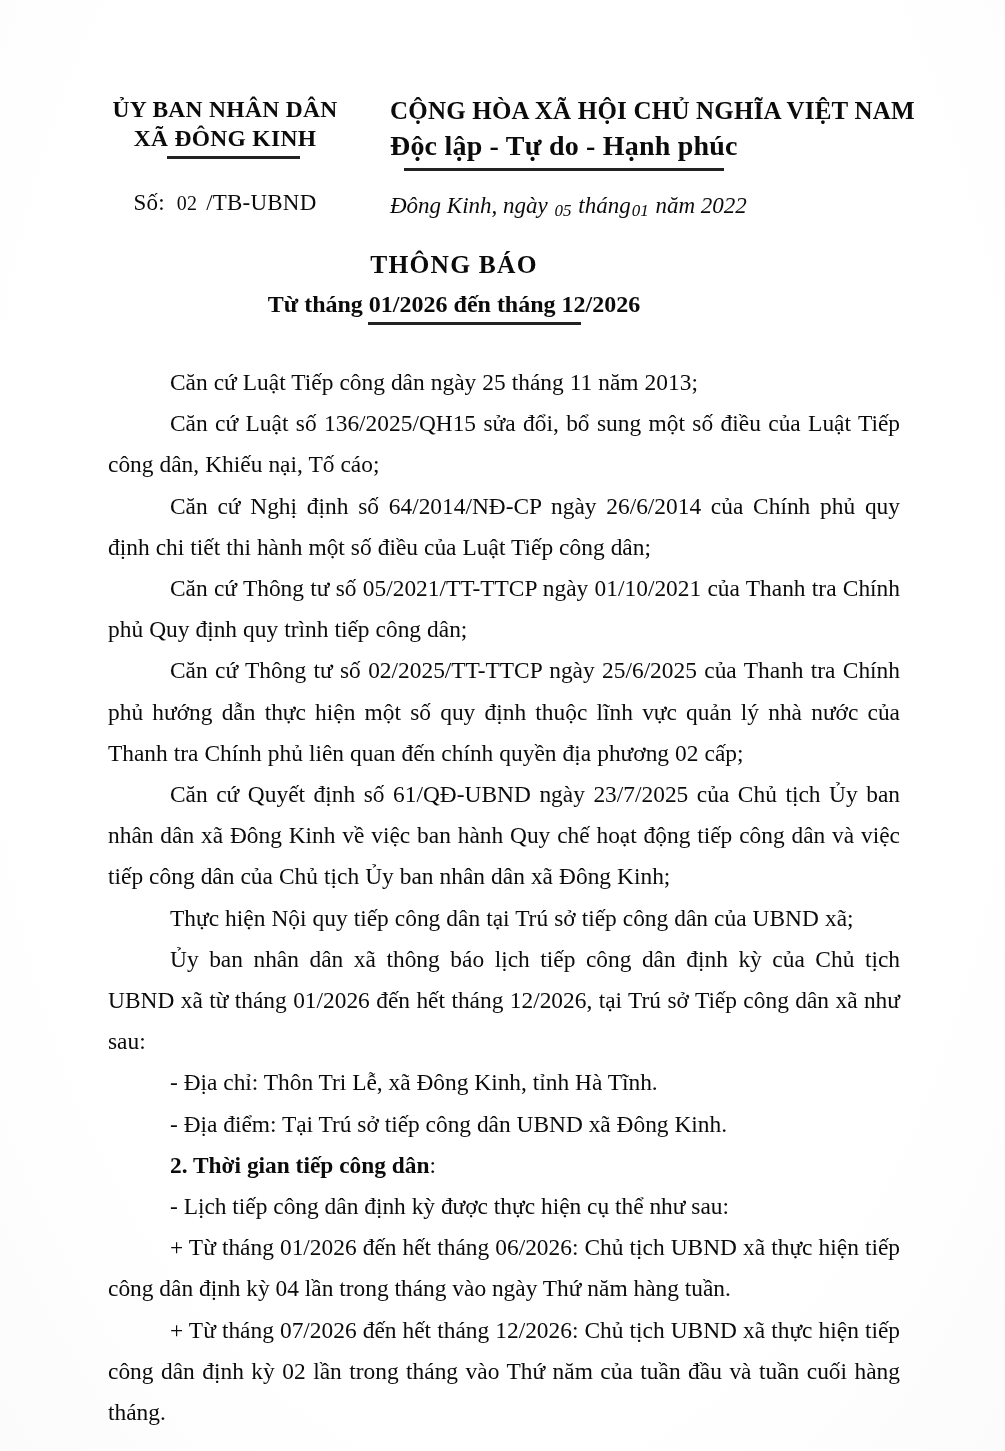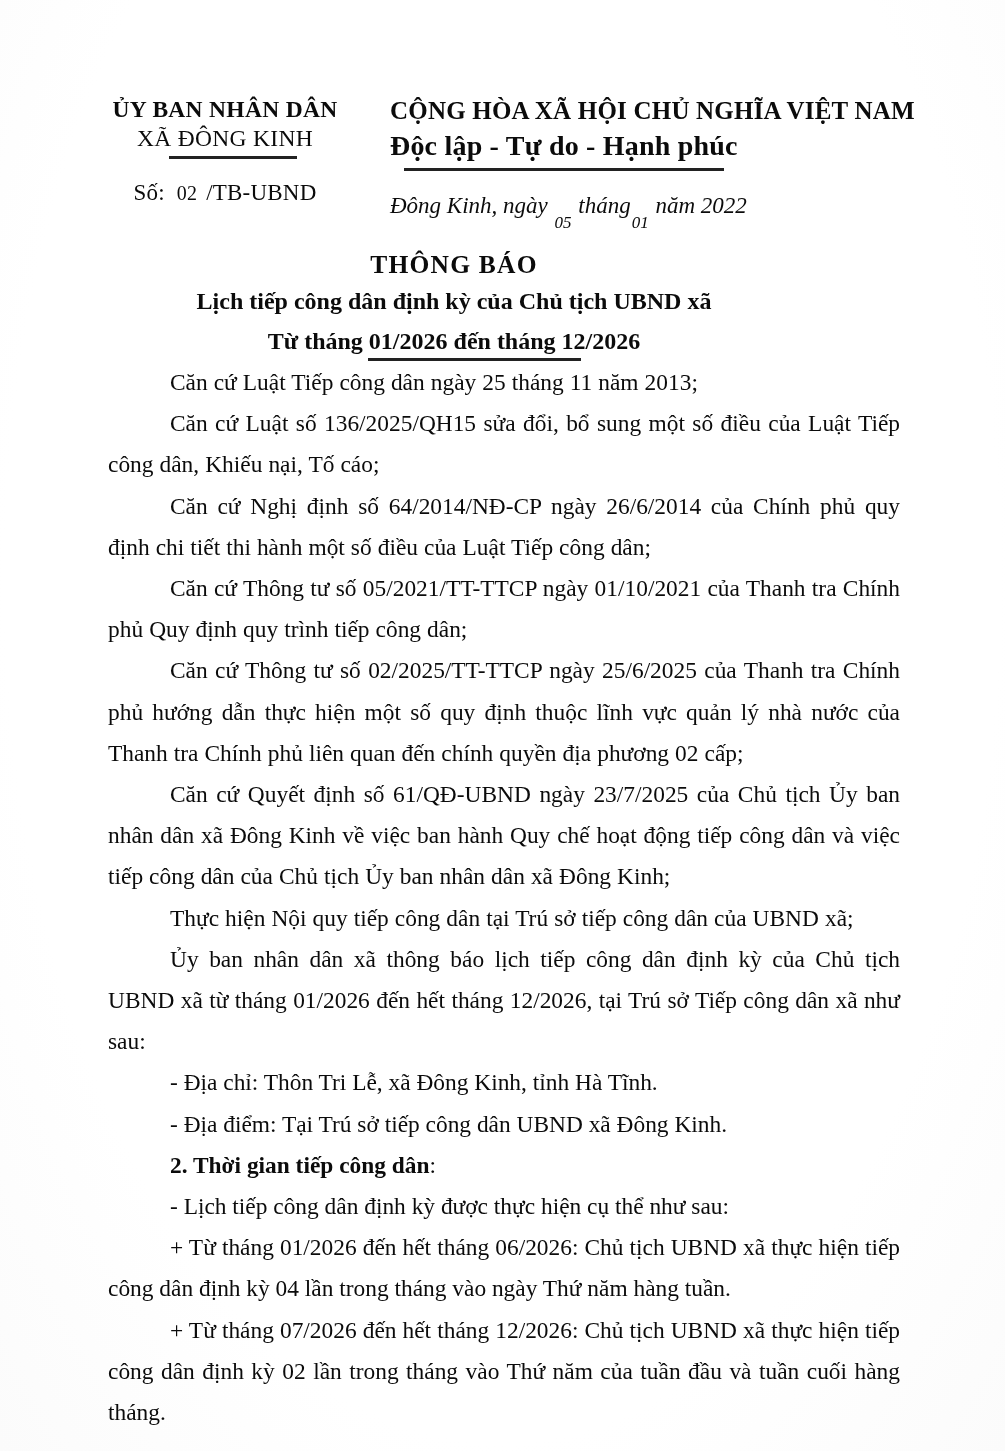--- a/index.html
+++ b/index.html
@@ -51,40 +51,40 @@
   }
   .org-line1 {
     font-size: 23.5px;
     font-weight: bold;
     letter-spacing: 0.3px;
     line-height: 1.25;
     white-space: nowrap;
   }
   .org-line2 {
     font-size: 23.5px;
-    font-weight: normal;
+    font-weight: bold;
     letter-spacing: 0.3px;
     line-height: 1.25;
     white-space: nowrap;
   }
   .ul-partial {
     position: relative;
     display: inline-block;
   }
   .ul-partial::after {
     content: "";
     position: absolute;
     left: 18%;
     right: 9%;
     bottom: -5px;
     height: 2.5px;
     background: #222;
   }
   .docnum {
-    margin-top: 26px;
+    margin-top: 36px;
     font-size: 23px;
     letter-spacing: 0.2px;
     white-space: nowrap;
   }
   .docnum .num {
     font-size: 20px;
     padding: 0 9px 0 12px;
   }
   .nation-line1 {
     font-size: 25px;
@@ -115,21 +115,21 @@
   .dateline {
     margin-top: 28px;
     font-size: 23px;
     font-style: italic;
     white-space: nowrap;
   }
   .dateline .small-num {
     font-size: 17px;
     font-style: italic;
     position: relative;
-    top: 15px;
+    top: 3px;
     padding: 0 1px;
   }
 
   
   .titleblock {
     position: absolute;
     left: 0;
     top: 248px;
     width: 908px;
     text-align: center;
@@ -238,21 +238,20 @@
         <span class="small-num">05</span>
         <span>tháng</span><span class="small-num">01</span>
         <span>năm</span>
         <span>2022</span>
       </div>
     </div>
   </div>
 
   <div class="titleblock">
     <div class="t-main">THÔNG BÁO</div>
-    <div class="t-sub1">Lịch tiếp công dân định kỳ của Chủ tịch UBND xã</div>
     <div>
       <div class="t-sub2">Từ tháng 01/2026 đến tháng 12/2026</div>
     </div>
   </div>
 
   <div class="body">
 
     <p class="para last-line-left">Căn cứ Luật Tiếp công dân ngày 25 tháng 11 năm 2013;</p>
 
     <p class="para last-line-left">Căn cứ Luật số 136/2025/QH15 sửa đổi, bổ sung một số điều của Luật Tiếp công dân, Khiếu nại, Tố cáo;</p>

